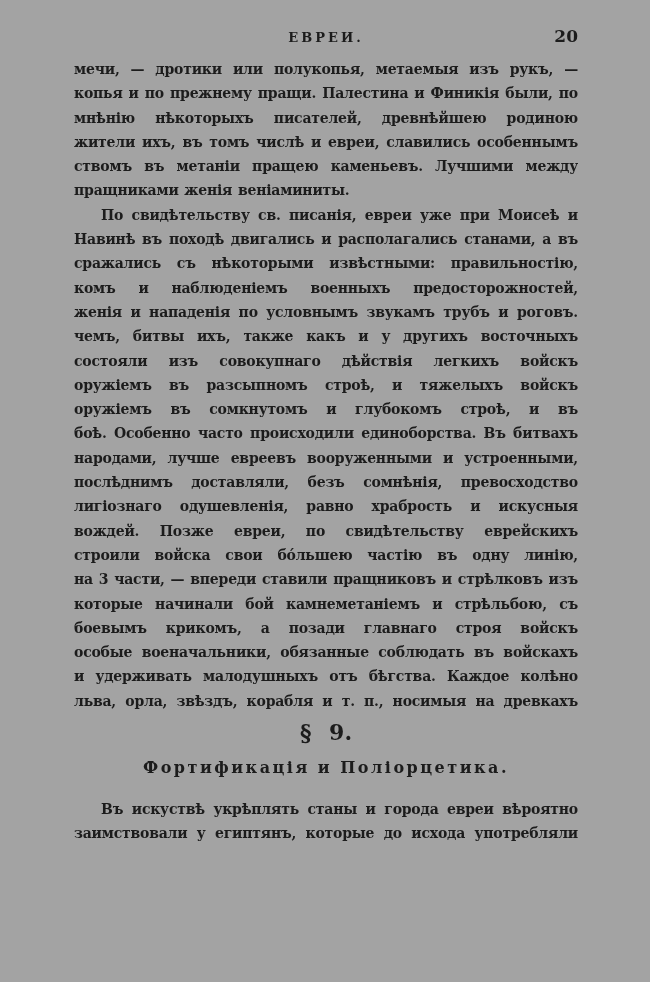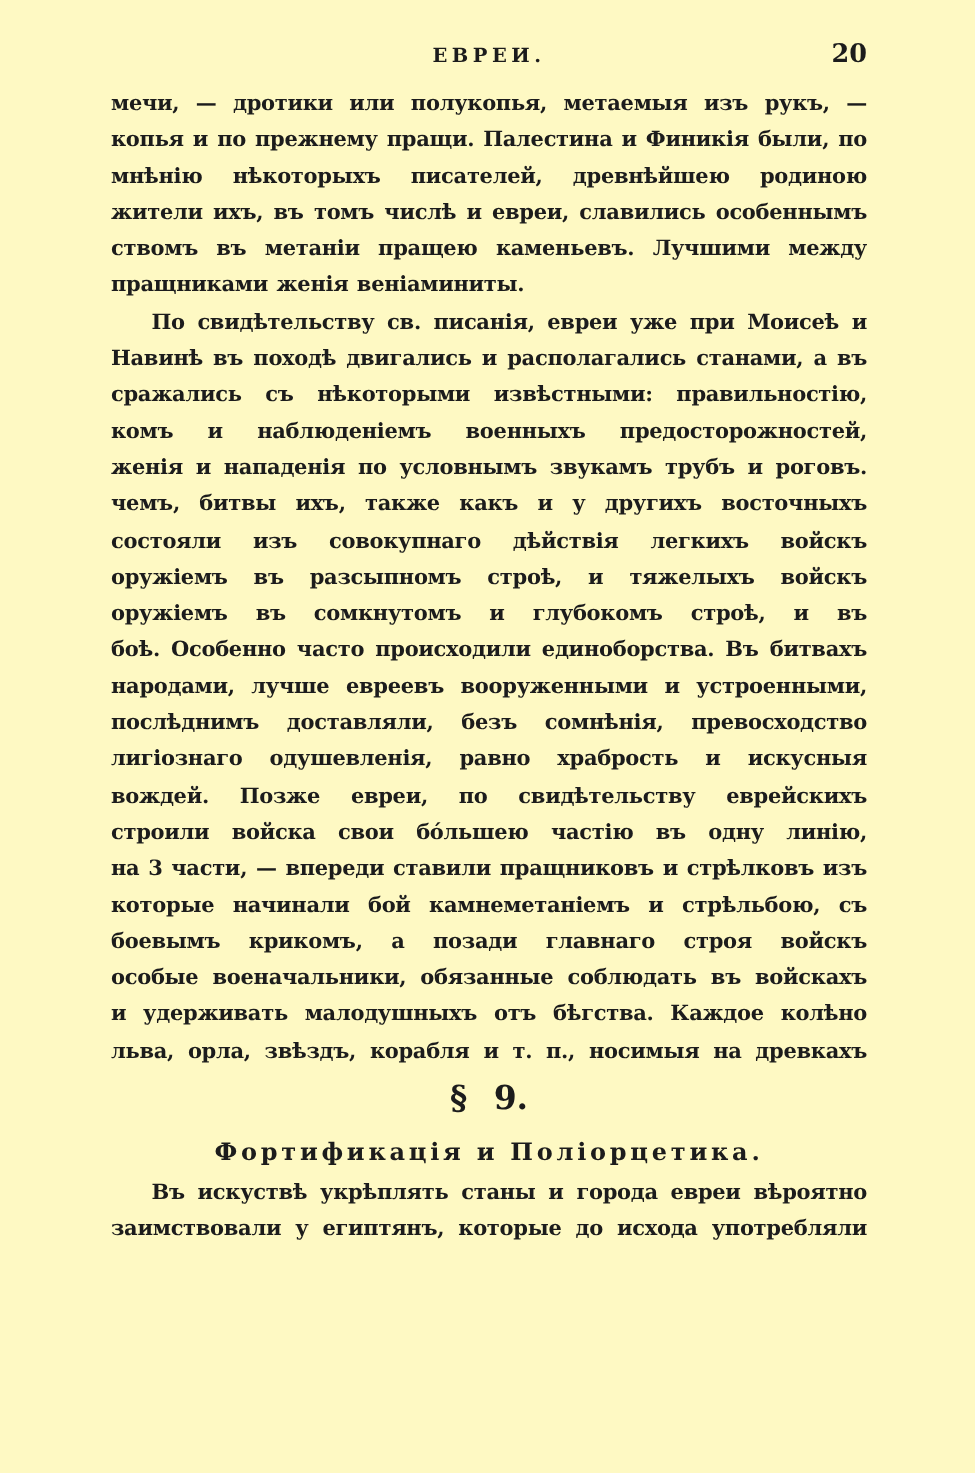--- a/index.html
+++ b/index.html
@@ -5,21 +5,21 @@
   html, body {
     margin: 0;
     padding: 0;
     background: #ffffff;
   }
   .page {
     position: relative;
     width: 650px;
     height: 982px;
     box-sizing: border-box;
-    background: #fef9c3;
+    background: #a3a3a3;
     color: #1c1c1c;
     font-family: "DejaVu Serif", "Liberation Serif", serif;
     font-weight: bold;
     padding: 26px 72px 0 74px;
     overflow: hidden;
   }
   .header {
     display: grid;
     grid-template-columns: 1fr auto 1fr;
     align-items: baseline;
@@ -56,21 +56,21 @@
     line-height: 28px;
     margin-top: 5px;
     word-spacing: 10px;
   }
   .section-title {
     text-align: center;
     font-size: 16px;
     line-height: 20px;
     letter-spacing: 2.5px;
     margin-top: 12px;
-    margin-bottom: 5px;
+    margin-bottom: 19px;
   }
 </style>
 </head>
 <body>
 
 <div class="page">
   <div class="header">
     <div></div>
     <div class="running-title">ЕВРЕИ.</div>
     <div class="page-number">20</div>

